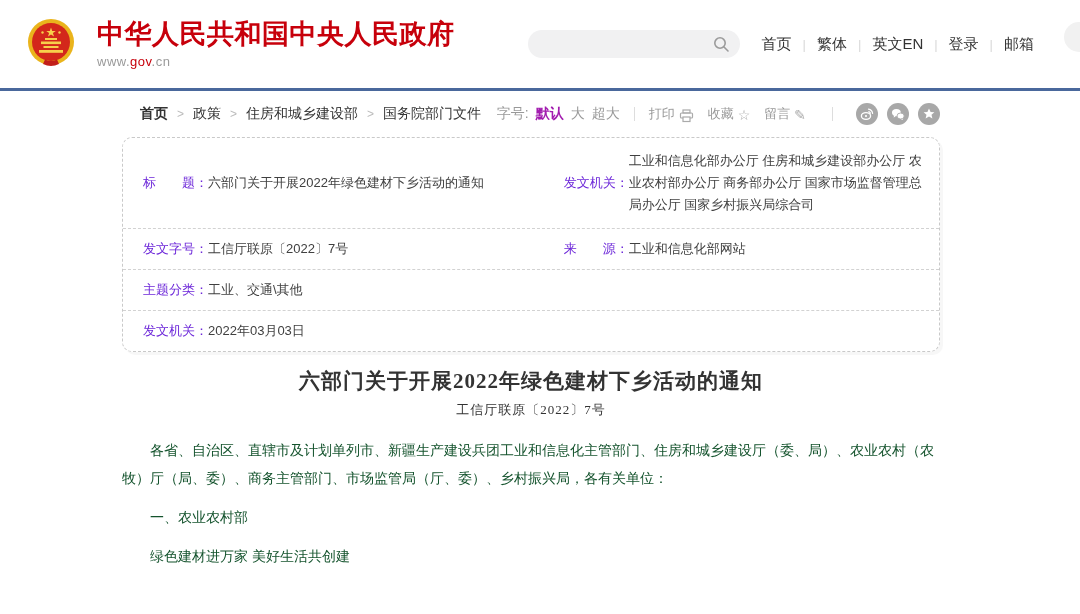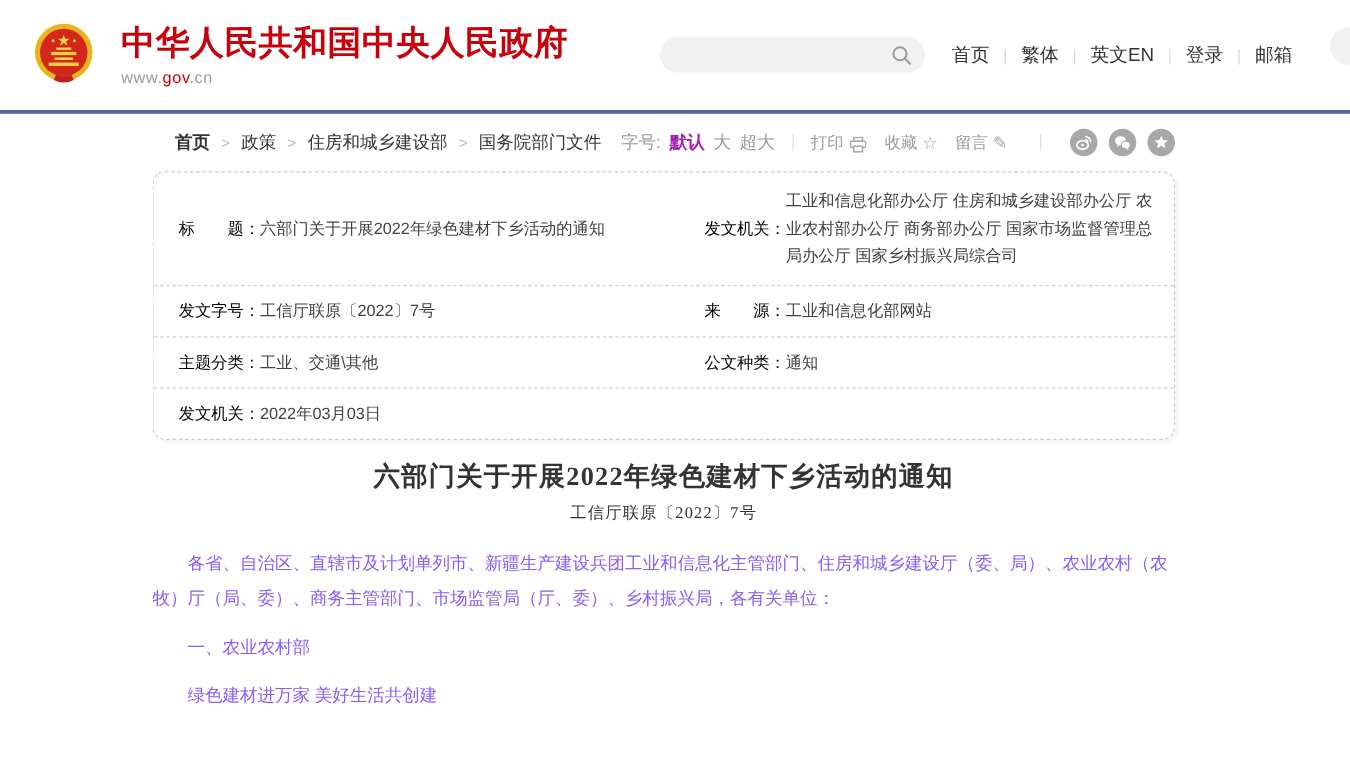--- a/index.html
+++ b/index.html
@@ -41,29 +41,29 @@
     align-items:center; justify-content:center; margin-left:9px; cursor:pointer; }
   
   .meta-box { margin-left:122px; width:818px; border:1px dashed #c9c9c9; border-radius:10px;
     box-shadow:3px 3px 0 rgba(190,190,190,0.12); font-size:13px; }
   .meta-row { display:flex; align-items:center; border-bottom:1px dashed #d2d2d2; padding:9px 0; min-height:40px; }
   .meta-row.tall { padding:12px 0; min-height:88px; }
   .meta-row:last-child { border-bottom:none; }
   .meta-cell { display:flex; align-items:center; line-height:22px; }
   .meta-cell.left  { width:54%; padding:0 12px 0 20px; }
   .meta-cell.right { width:46%; padding-right:16px; }
-  .meta-label { color:#000000; white-space:nowrap; align-self:center; }
+  .meta-label { color:#6d28d9; white-space:nowrap; align-self:center; }
   .meta-value { color:#404040; }
   
   .article { margin-left:122px; width:818px; color:#333; }
   .article-title { text-align:center; font-family:"Liberation Serif","DejaVu Serif",serif;
     font-size:21px; font-weight:bold; letter-spacing:1px; margin:15px 0 6px; color:#333; }
   .doc-no { text-align:center; font-family:"Liberation Serif","DejaVu Serif",serif;
     font-size:13px; color:#333; letter-spacing:1px; margin-bottom:17px; }
-  .article p { font-size:14px; line-height:28px; text-indent:2em; margin-bottom:11px; color:#8b5cf6; }
+  .article p { font-size:14px; line-height:28px; text-indent:2em; margin-bottom:11px; color:#14532d; }
   
   .floating-button { position:absolute; right:-14px; top:22px; width:30px; height:30px;
     border-radius:50%; background:#f1f1f1; }
 </style>
 </head>
 <body>
 
 <div class="page">
 
   <header class="site-header">
@@ -194,24 +194,20 @@
       <div class="meta-cell right">
         <span class="meta-label">来　　源：</span>
         <span class="meta-value">工业和信息化部网站</span>
       </div>
     </div>
     <div class="meta-row">
       <div class="meta-cell left">
         <span class="meta-label">主题分类：</span>
         <span class="meta-value">工业、交通\其他</span>
       </div>
-      <div class="meta-cell right">
-        <span class="meta-label">公文种类：</span>
-        <span class="meta-value">通知</span>
-      </div>
     </div>
     <div class="meta-row">
       <div class="meta-cell left">
         <span class="meta-label">发文机关：</span>
         <span class="meta-value">2022年03月03日</span>
       </div>
       <div class="meta-cell right"></div>
     </div>
   </section>
 

